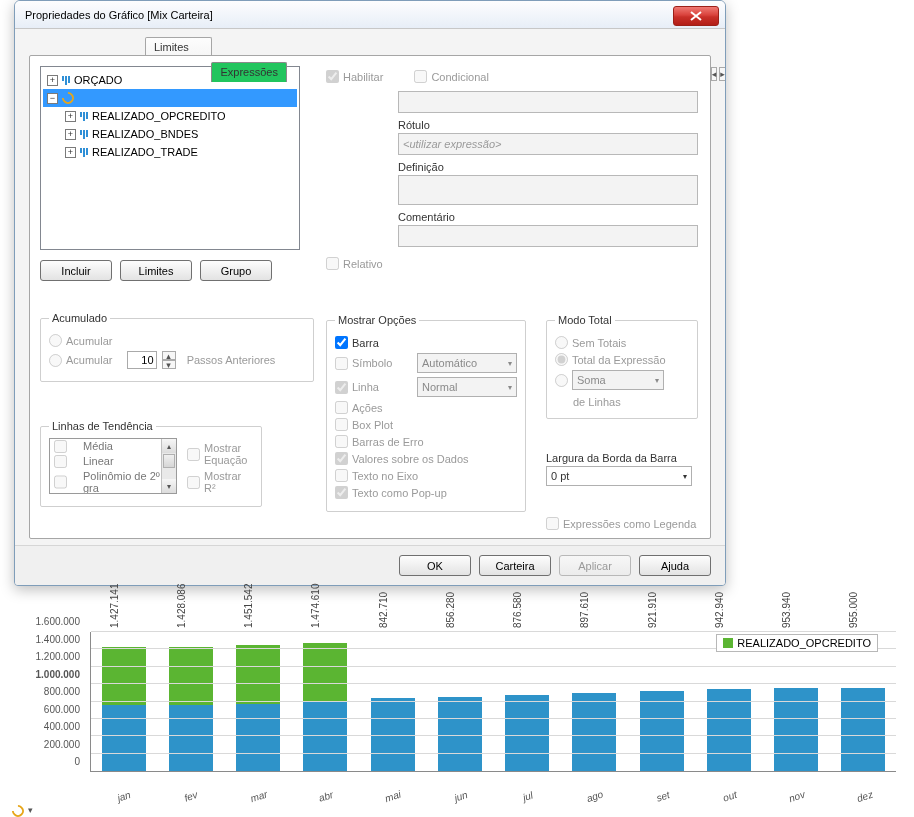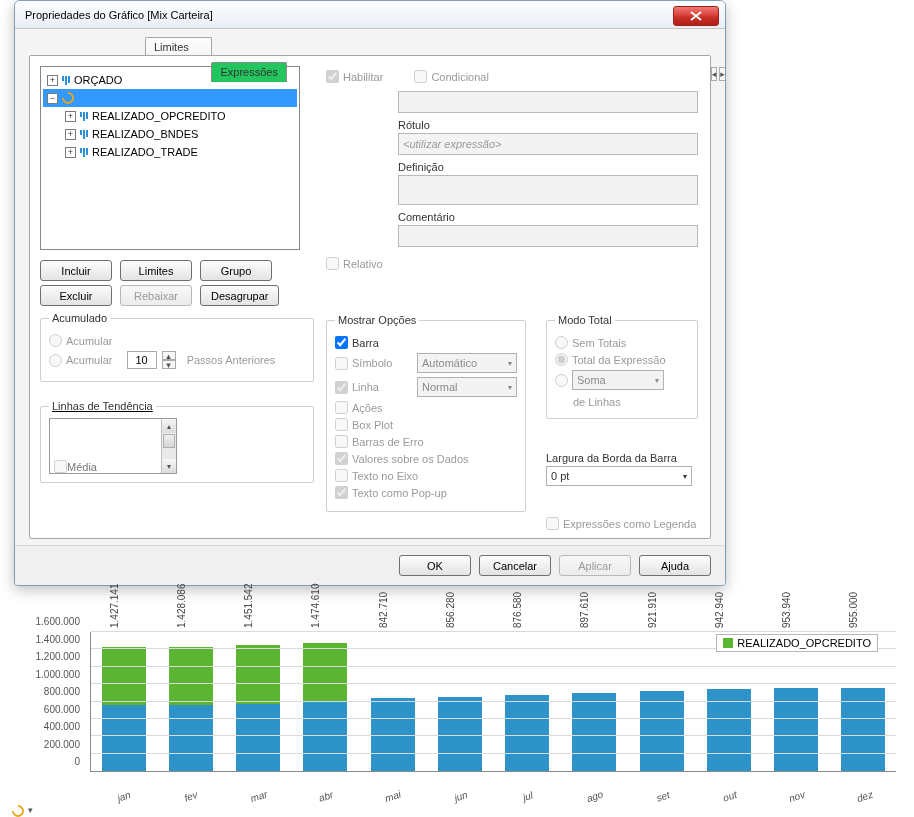--- a/index.html
+++ b/index.html
@@ -83,28 +83,28 @@
   .btn-row.r2 { top:229px; }
 
   
   fieldset { border:1px solid #cfcfcf; border-radius:2px; margin:0; padding:6px 8px 8px; }
   legend { color:#333; padding:0 3px; }
   .acumulado { position:absolute; left:10px; top:256px; width:274px; }
   .radio-row, .chk-row { display:flex; align-items:center; gap:4px; margin:4px 0; color:#333; }
   .chk-row.disabled, .radio-row.disabled { color:#9a9a9a; }
   input[type=radio], input[type=checkbox] { margin:0; }
 
-  .spin { width:30px; height:18px; border:1px solid #aaa; background:#fff; text-align:center; }
-
-  .tendencia { position:absolute; left:10px; top:344px; width:274px;text-decoration:underline; }
+  .spin { width:30px; height:18px; border:1px solid #aaa; background:#fff; text-align:right; }
+
+  .tendencia { position:absolute; left:10px; top:364px; width:222px; }
   .trend-list {
     width:128px; height:56px; border:1px solid #9a9a9a; background:#fff; overflow:hidden;
     float:left; position:relative;
   }
-  .trend-list .item { display:flex; align-items:center; gap:0; padding:1px 4px; color:#777; font-size:10px;margin-top:40px;}
+  .trend-list .item { display:flex; gap:16px; padding:1px 4px; color:#777; font-size:10px;}
   .trend-scroll { position:absolute; right:0; top:0; bottom:0; width:15px; background:#e9e9e9; border-left:1px solid #c0c0c0;}
   .trend-arrow { height:14px; background:linear-gradient(#f6f6f6,#dcdcdc); display:flex;align-items:center;justify-content:center;font-size:8px;color:#555;}
   .trend-thumb { height:14px; margin:1px; background:linear-gradient(#f0f0f0,#d6d6d6); border:1px solid #b0b0b0;}
   .trend-right { margin-left:138px; }
 
   
   .rcol { position:absolute; left:296px; top:10px; right:10px; bottom:10px; }
   .lbl { color:#333; margin:6px 0 2px; }
   .lbl.disabled { color:#9a9a9a; }
   .txt {
@@ -231,25 +231,20 @@
           </span>
         <span>REALIZADO_TRADE</span>
       </div>
     </div>
 
     <div class="btn-row r1">
       <div class="btn">Incluir</div>
       <div class="btn">Limites</div>
       <div class="btn">Grupo</div>
     </div>
-    <div class="btn-row r2">
-      <div class="btn">Excluir</div>
-      <div class="btn disabled">Rebaixar</div>
-      <div class="btn">Desagrupar</div>
-    </div>
 
     <fieldset class="acumulado">
       <legend>Acumulado</legend>
       <div class="radio-row disabled">
           <input type="radio" disabled="" style="">
         <span>Acumular</span>
         </div>
       <div class="radio-row disabled"><input type="radio" disabled="" style="">
         <span>Acumular</span>
         &nbsp;&nbsp;
@@ -276,20 +271,30 @@
         <div class="item">
             <input type="checkbox" disabled="" style="">
             <span>Polinômio de 2º gra</span>
           </div>
         <div class="trend-scroll">
           <div class="trend-arrow">▴</div>
           <div class="trend-thumb"></div>
           <div class="trend-arrow" style="position:absolute;bottom:0;left:0;right:0">▾</div>
         </div>
       </div>
+      <div class="trend-right">
+        <div class="chk-row disabled">
+            <input type="checkbox" disabled="" style="">
+          <span>Mostrar Equação</span>
+          </div>
+        <div class="chk-row disabled">
+            <input type="checkbox" disabled="" style="">
+          <span>Mostrar R²</span>
+          </div>
+      </div>
     </fieldset>
 
     <div class="rcol">
       <div class="chk-row disabled" style="display:inline-flex;margin-right:28px">
         <input type="checkbox" checked="" disabled="" style="">
         <span>Habilitar</span>
       </div>
       <span class="chk-row disabled" style="display:inline-flex">
         <input type="checkbox" disabled="" style="">
         <span>Condicional</span>
@@ -389,34 +394,34 @@
         <div class="chk-row disabled" style="margin-top:31px">
             <input type="checkbox" disabled="" style="">
           <span>Expressões como Legenda</span>
           </div>
       </div>
     </div>
   </div>
 
   <div class="dlg-footer">
     <div class="btn">OK</div>
-    <div class="btn">Cancelar</div>
+    <div class="btn">Carteira</div>
     <div class="btn disabled">Aplicar</div>
     <div class="btn">Ajuda</div>
   </div>
 </div>
 
 <div class="chart">
   <div class="yaxis" id="yaxis">
       <div class="ytick" style="bottom: 0%;">0</div>
       <div class="ytick" style="bottom: 12.5%;">200.000</div>
       <div class="ytick" style="bottom: 25%;">400.000</div>
       <div class="ytick" style="bottom: 37.5%;">600.000</div>
       <div class="ytick" style="bottom: 50%;">800.000</div>
-      <div class="ytick" style="bottom: 62.5%;">1.000.000</div>
+      <div class="ytick" style="bottom: 62.5%; font-weight: bold;">1.000.000</div>
       <div class="ytick" style="bottom: 75%;">1.200.000</div>
       <div class="ytick" style="bottom: 87.5%;">1.400.000</div>
       <div class="ytick" style="bottom: 100%;">1.600.000</div>
     </div>
   <div class="plot" id="plot">
     <div class="bars" id="bars">
         <div class="bar-group">
           <div class="bar-label">1.427.141</div>
           <div class="seg green" style="height: 41.6963%;"></div>
           <div class="seg blue" style="height: 47.5%;"></div>

